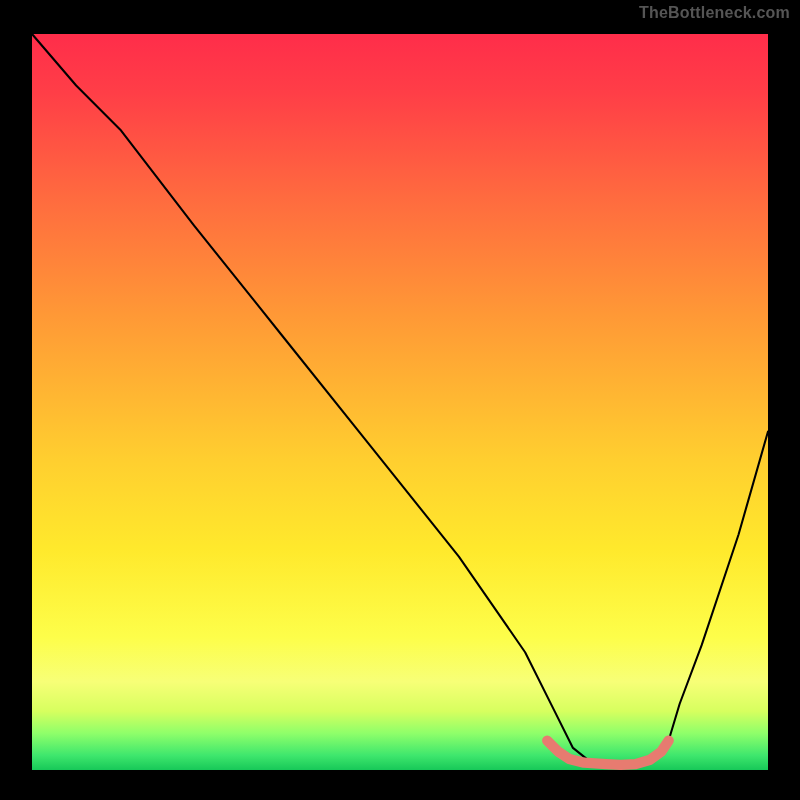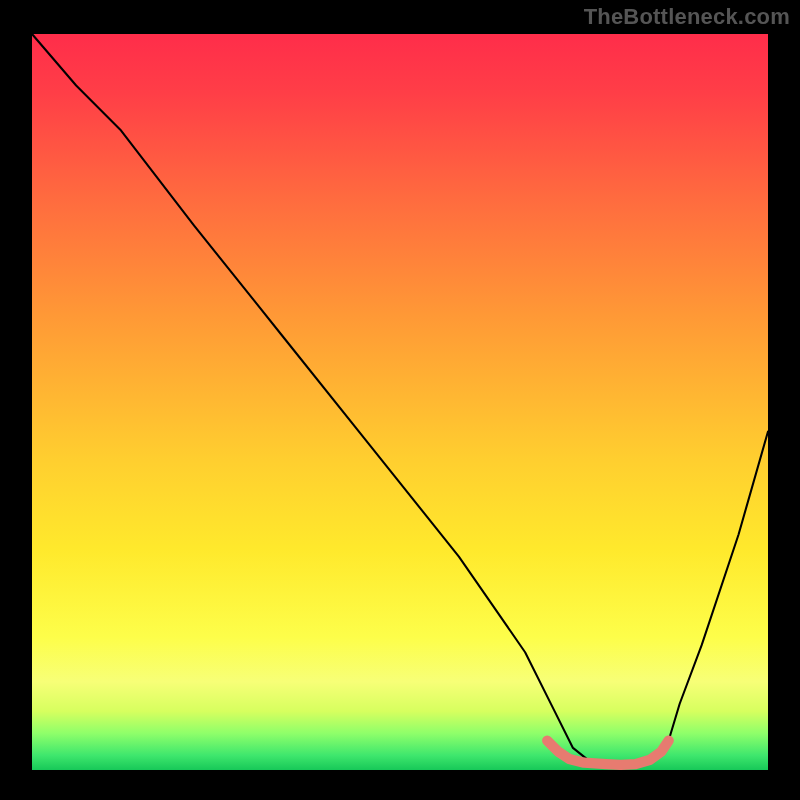--- a/index.html
+++ b/index.html
@@ -15,21 +15,21 @@
     position: relative;
     width: 800px;
     height: 800px;
     background: #000;
   }
   .watermark {
     position: absolute;
     top: 4px;
     right: 10px;
     color: #555;
-    font-size: 22px;
+    font-size: 16px;
     font-weight: 600;
     letter-spacing: 0.2px;
     z-index: 5;
     user-select: none;
   }
   .plot {
     position: absolute;
     left: 32px;
     top: 34px;
     width: 736px;

